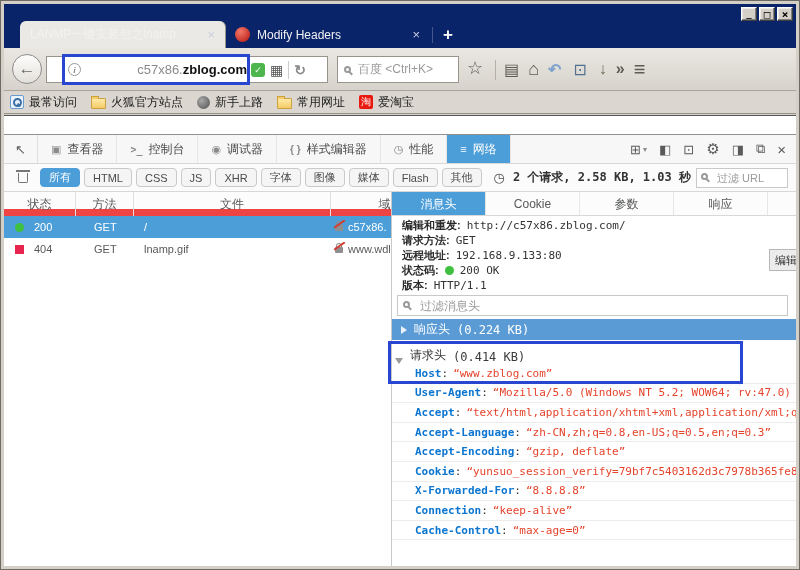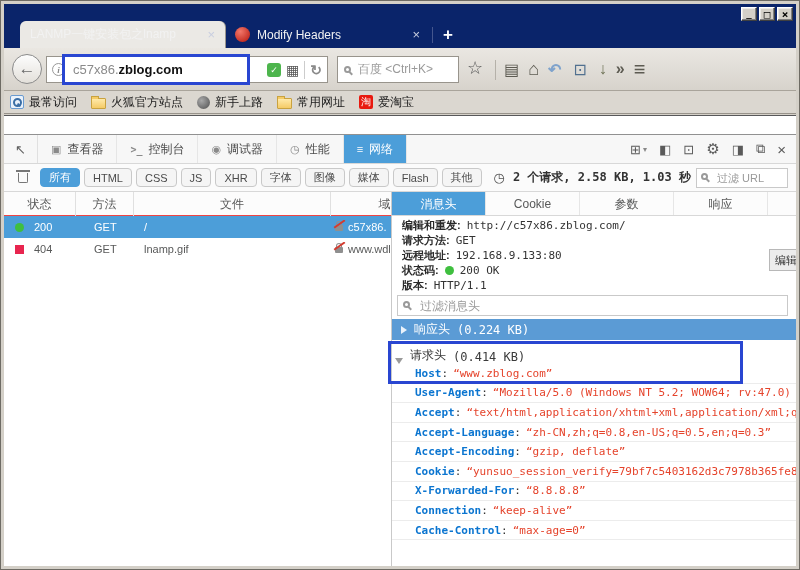--- a/index.html
+++ b/index.html
@@ -27,21 +27,21 @@
   #newtab{color:#fff;font-size:17px;font-weight:bold;margin:0 0 3px 6px;}
   .ic-addon-red{width:15px;height:15px;border-radius:50%;background:radial-gradient(circle at 35% 30%,#F2776A,#B5150B);margin-right:7px;flex:none;}
 
   
   #navbar{position:absolute;left:3px;top:47px;right:3px;height:43px;
     background:linear-gradient(#EAE7E2,#D7D3CC);border-bottom:1px solid #A9A49B;}
   #back-btn{position:absolute;left:8px;top:6px;width:30px;height:30px;border-radius:50%;
     border:1px solid #8B8B8B;background:linear-gradient(#FDFDFD,#E3E0DA);
     display:flex;align-items:center;justify-content:center;color:#6b6b6b;font-size:17px;font-weight:bold;}
   #urlbar{position:absolute;left:42px;top:8px;width:282px;height:27px;background:#fff;
-    border:1px solid #98948C;display:flex;align-items:center;padding:0 5px;}
+    border:1px solid #98948C;display:flex;align-items:center;padding:0 21px;text-align:right;}
   .ic-info{width:13px;height:13px;border:1px solid #999;border-radius:50%;color:#888;flex:none;
     display:flex;align-items:center;justify-content:center;font:italic bold 9px "Liberation Serif",serif;}
   .ic-info::before{content:"i";}
   #urltext{flex:1;margin-left:8px;font-size:13px;white-space:nowrap;overflow:hidden;}
   #url-prefix{color:#8a8a8a;}
   #url-domain{color:#111;font-weight:bold;}
   .ic-shield{width:14px;height:14px;background:#4DB54D;border-radius:3px;color:#fff;flex:none;
     display:flex;align-items:center;justify-content:center;font-size:9px;margin-left:4px;}
   .ic-shield::before{content:"✓";}
   .ic-qr{color:#555;font-size:14px;margin-left:5px;flex:none;}
@@ -124,21 +124,21 @@
   #summary{font:bold 12px "DejaVu Sans Mono",monospace;color:#333;white-space:nowrap;}
   #filter-url-wrap{margin-left:auto;position:relative;width:92px;height:20px;margin-right:2px;}
   #filter-url-wrap .magic{position:absolute;left:5px;top:5px;}
   #filter-url{width:100%;height:100%;border:1px solid #C9C9C9;padding:0 2px 0 20px;font-size:11px;color:#333;background:#fff;}
   #filter-url::placeholder{color:#9a9a9a;}
 
   #dt-main{position:absolute;left:0;right:0;top:57px;bottom:0;display:flex;}
   
   #req-panel{width:388px;border-right:1px solid #C9C9C9;overflow:hidden;position:relative;flex:none;}
   .req-grid{display:grid;grid-template-columns:72px 58px 197px 120px;}
-  #req-head{height:24px;border-bottom:1px solid #ef4444;background:#FCFCFC;}
+  #req-head{height:24px;border-bottom:7px solid #ef4444;background:#FCFCFC;}
   #req-head span{display:flex;align-items:center;justify-content:center;font-size:12px;color:#585959;
     border-right:1px solid #E0E0E0;height:24px;}
   .req-row{height:22px;font-size:11px;color:#585959;align-items:center;}
   .req-row.selected{background:#4C9ED9;color:#fff;}
   .req-cell{display:flex;align-items:center;height:14px;overflow:hidden;white-space:nowrap;}
   .c-status{padding-left:11px;gap:10px;}
   .c-method{padding-left:18px;}
   .c-file{padding-left:10px;}
   .c-domain{padding-left:4px;gap:5px;}
   .ind{width:9px;height:9px;flex:none;}
@@ -322,20 +322,24 @@
           <div class="dtab">
             <span class="dticon ic-console"></span>
             <span>控制台</span>
           </div>
 
           <div class="dtab">
             <span class="dticon ic-debugger"></span>
             <span>调试器</span>
           </div>
 
+          <div class="dtab">
+            <span class="dticon ic-style-editor"></span>
+            <span>样式编辑器</span>
+          </div>
 
           <div class="dtab">
             <span class="dticon ic-performance"></span>
             <span>性能</span>
           </div>
 
           <div class="dtab active">
             <span class="dticon ic-network"></span>
             <span>网络</span>
           </div>

